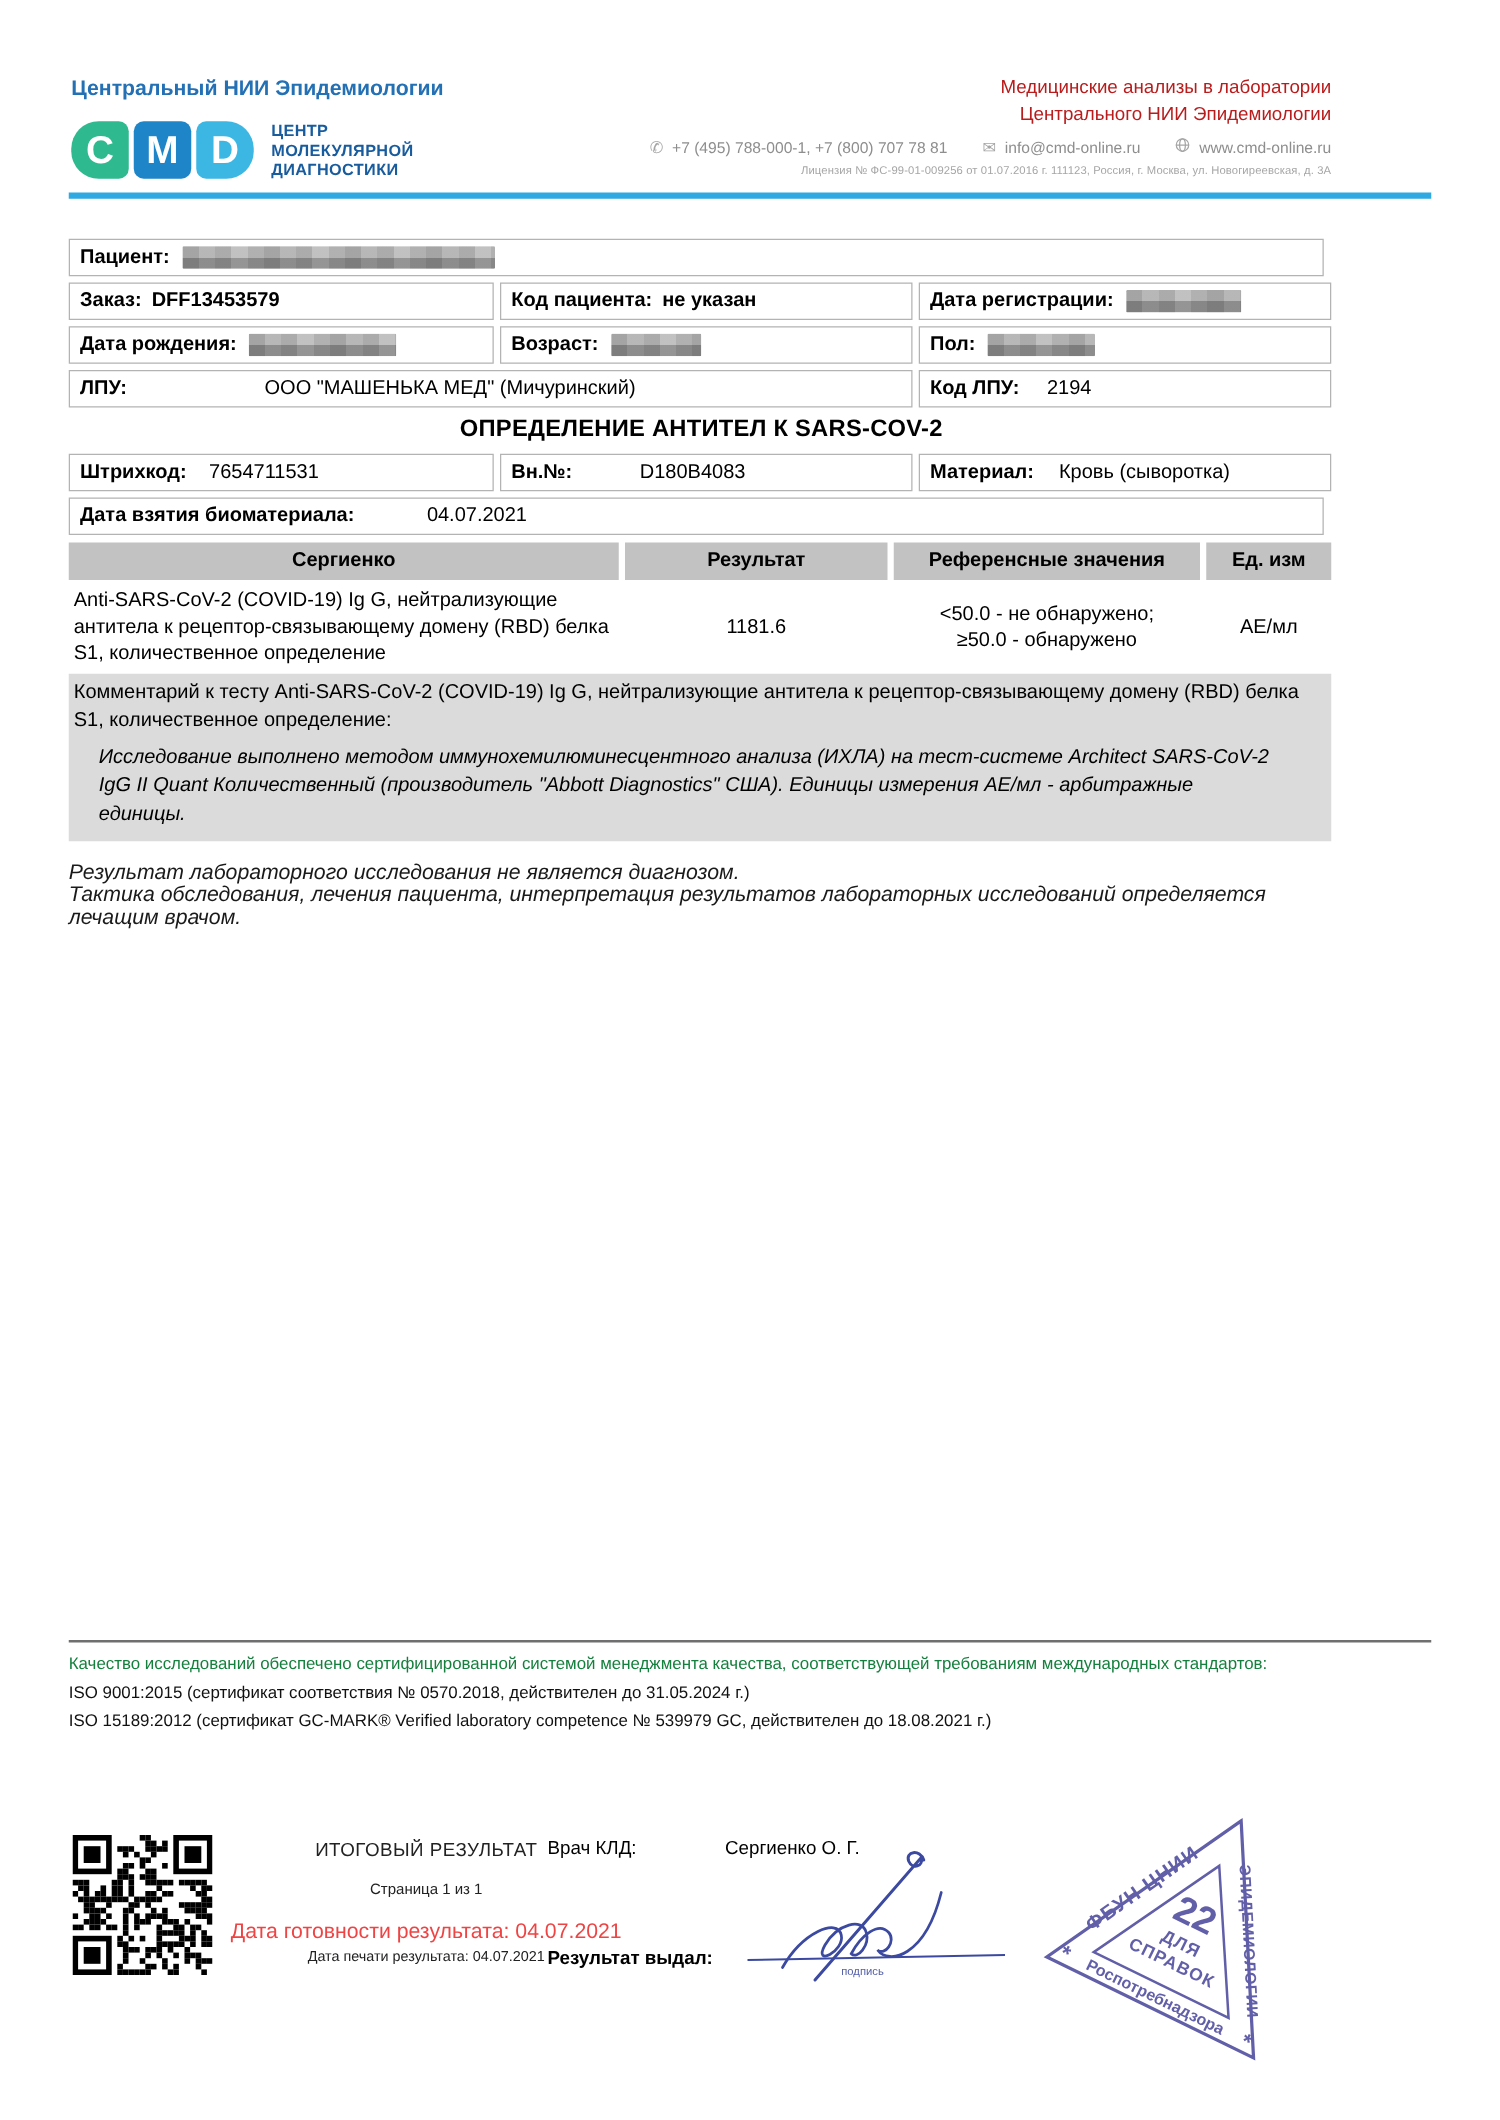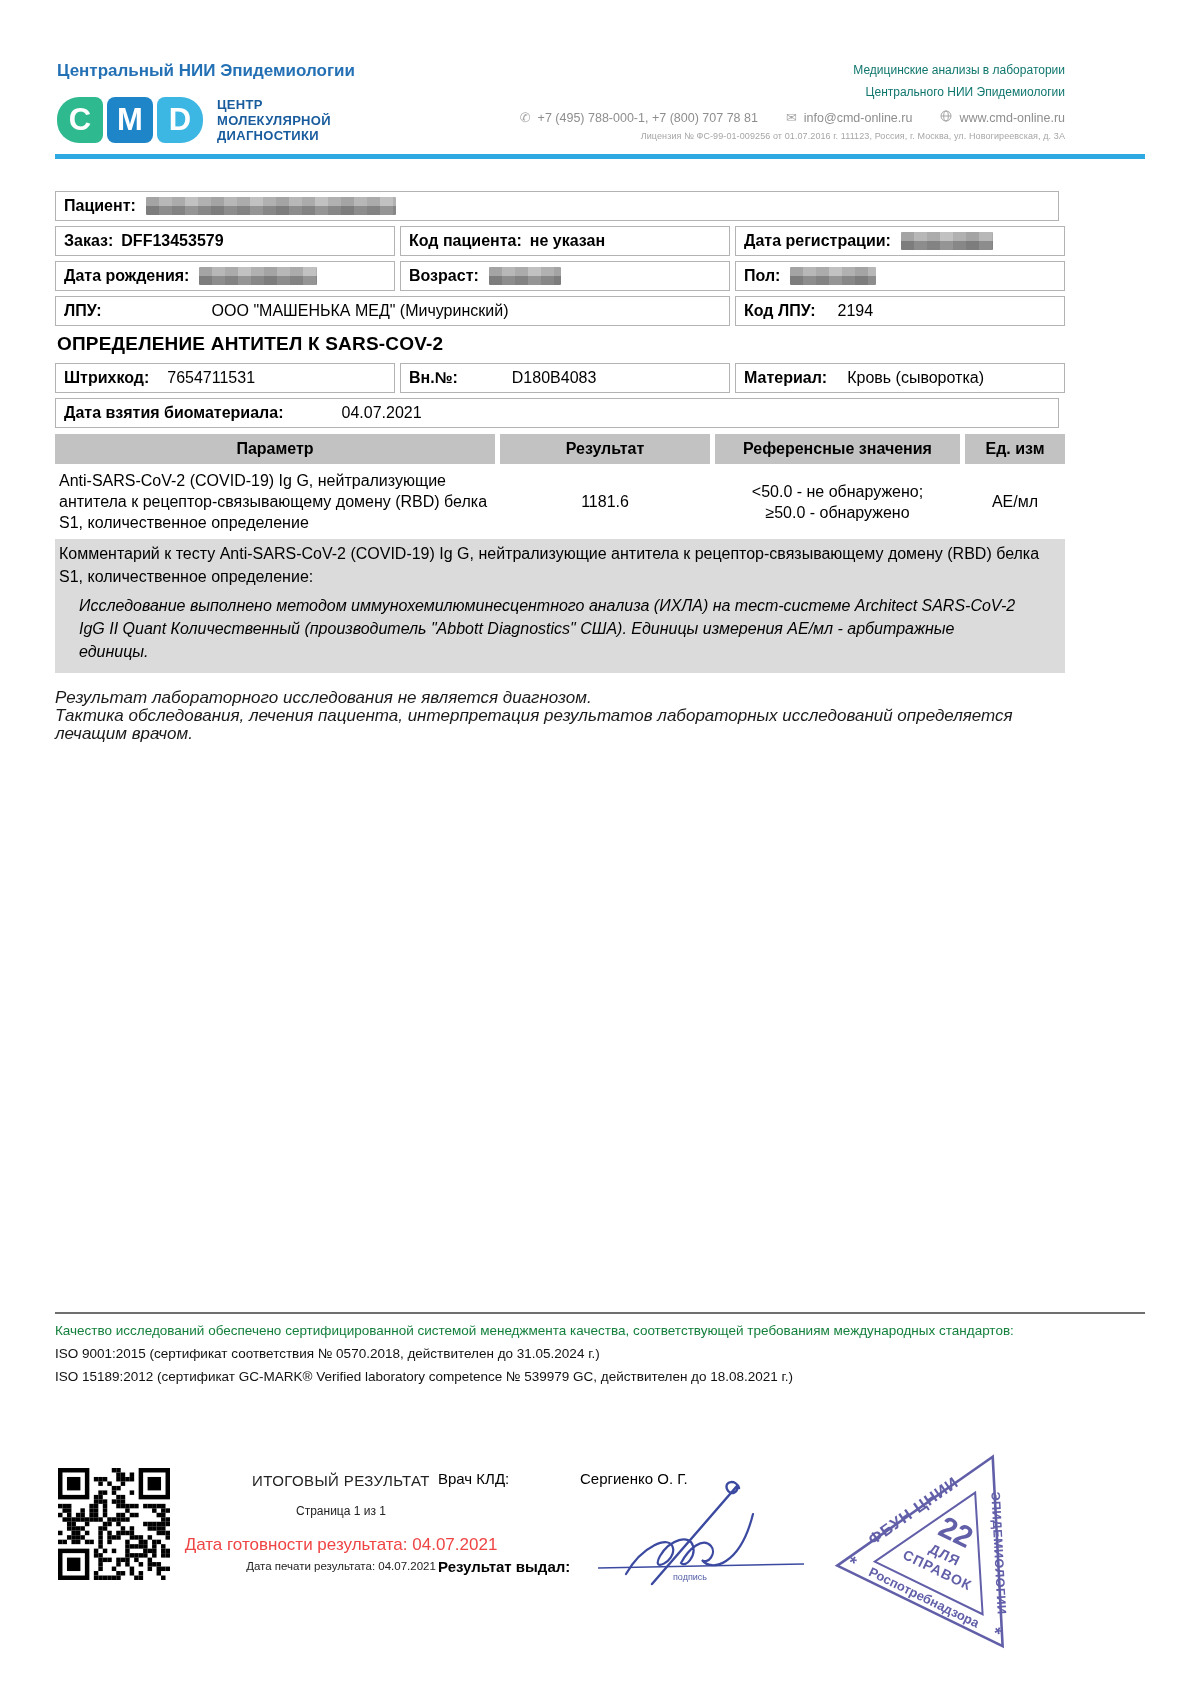--- a/index.html
+++ b/index.html
@@ -11,42 +11,42 @@
   .hdr{position:relative;height:136px;}
   .org-top{position:absolute;left:2px;top:6px;font-size:17px;font-weight:600;color:#2470b5;}
   .logo-row{position:absolute;left:2px;top:42px;display:flex;align-items:center;}
   .tile{width:46px;height:46px;display:flex;align-items:center;justify-content:center;
         color:#fff;font-size:31px;font-weight:bold;margin-right:4px;}
   .tile.c{background:#2eb98e;border-radius:22px 8px 8px 22px;}
   .tile.m{background:#1e86c8;border-radius:8px;}
   .tile.d{background:#3cb6e3;border-radius:8px 22px 22px 8px;}
   .brand{margin-left:10px;font-size:13px;font-weight:bold;color:#195c9e;line-height:15.5px;letter-spacing:.3px;}
   .hdr-right{position:absolute;right:0;top:4px;text-align:right;}
-  .tagline{font-size:12px;color:#0f766e;line-height:22px;font-weight:500;}
+  .tagline{font-size:15px;color:#b91c1c;line-height:22px;font-weight:500;}
   .contacts{margin-top:7px;font-size:12.5px;color:#8e8e8e;display:flex;justify-content:flex-end;align-items:center;gap:7px;}
   .contacts .sep{width:14px;}
   .ico{color:#a5a5a5;font-size:13px;}
   .license{margin-top:6px;font-size:9px;color:#a6a6a6;letter-spacing:.1px;}
   .blue-bar{position:absolute;left:0;right:-80px;top:99px;height:5px;background:#2fa9e1;}
 
   
   .prow{display:flex;gap:5px;margin-bottom:5px;}
   .cell{border:1px solid #b3b3b3;height:28px;line-height:28px;font-size:16px;
         padding-left:8px;box-sizing:content-box;display:flex;align-items:center;background:#fff;}
   .cell b{font-weight:bold;}
   .w-full{width:994px;}
   .w1{width:331px;} .w2{width:321px;align-items:center;} .w3{width:321px;} .w12{width:667px;}
   .val{margin-left:8px;font-weight:normal;}
   .val-b{margin-left:8px;font-weight:bold;}
   .tabval{margin-left:54px;font-weight:normal;}
   .redact{display:inline-block;height:18px;margin-left:10px;border-radius:1px;
     background-image:
       repeating-linear-gradient(0deg, rgba(110,110,110,.55) 0 9px, rgba(190,190,190,.45) 9px 18px),
       repeating-linear-gradient(90deg,#8f8f8f 0 13px,#b2b2b2 13px 26px,#9c9c9c 26px 39px,#c4c4c4 39px 52px,#a6a6a6 52px 65px);}
-  .sec-title{font-size:19px;font-weight:bold;margin:7px 0 8px 2px;letter-spacing:.2px;}
+  .sec-title{font-size:19px;font-weight:bold;margin:7px 0 8px 2px;letter-spacing:.2px;text-align:center;}
 
   
   .rt-head{display:flex;gap:5px;margin-top:6px;}
   .rt-hcell{background:#c2c2c2;height:30px;line-height:30px;text-align:center;
             font-size:16px;font-weight:bold;}
   .cw1{width:440px;} .cw2{width:210px;} .cw3{width:245px;} .cw4{width:100px;}
   .rt-row{display:flex;gap:5px;align-items:center;padding:6px 0 4px 0;}
   .param{font-size:16px;line-height:21px;padding-left:4px;box-sizing:border-box;}
   .ctr{text-align:center;font-size:16px;line-height:21px;}
   .comment-box{background:#dbdbdb;margin-top:2px;padding:3px 8px 10px 4px;}
@@ -181,21 +181,21 @@
       <div class="prow">
         <div class="cell w-full">
           <b>Дата взятия биоматериала:</b>
           <span class="val" style="margin-left:58px">04.07.2021</span>
         </div>
       </div>
     </div>
 
     <div>
       <div class="rt-head">
-        <div class="rt-hcell cw1">Параметр</div>
+        <div class="rt-hcell cw1">Сергиенко</div>
         <div class="rt-hcell cw2">Результат</div>
         <div class="rt-hcell cw3">Референсные значения</div>
         <div class="rt-hcell cw4">Ед. изм</div>
       </div>
 
       <div class="rt-row">
         <div class="param cw1">Anti-SARS-CoV-2 (COVID-19) Ig G, нейтрализующие антитела к рецептор-связывающему домену (RBD) белка S1, количественное определение</div>
         <div class="ctr cw2">1181.6</div>
         <div class="ctr cw3">
           <div>&lt;50.0 - не обнаружено;</div>

